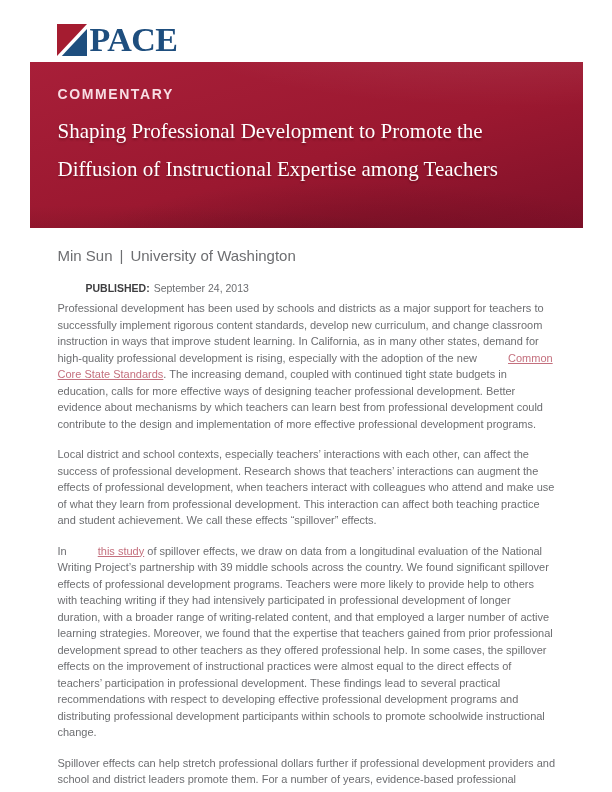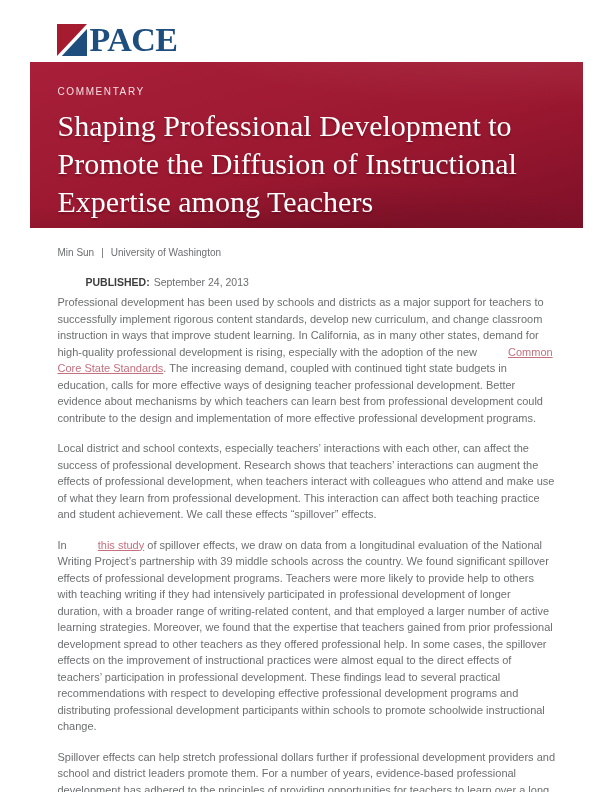--- a/index.html
+++ b/index.html
@@ -37,47 +37,47 @@
     height: 166px;
     box-sizing: border-box;
     padding: 24px 28px 0 28px;
     background:
       radial-gradient(120% 95% at 88% -25%, rgba(255,255,255,0.10), rgba(255,255,255,0) 55%),
       radial-gradient(140% 90% at 15% 140%, rgba(30,0,8,0.38), rgba(30,0,8,0) 60%),
       radial-gradient(90% 60% at 60% 105%, rgba(30,0,8,0.18), rgba(30,0,8,0) 55%),
       linear-gradient(165deg, var(--banner_red_light, #A81F39) 0%, var(--banner_red, #9B1830) 55%, var(--banner_red_dark, #7E1028) 100%);
   }
   .kicker {
-    font-size: 10px;
-    font-weight: normal;
+    font-size: 14px;
+    font-weight: bold;
     letter-spacing: 1.6px;
     color: rgba(255, 238, 242, 0.92);
   }
   .banner-title {
     margin: 10px 0 0 0;
     max-width: 566px;
     font-family: "Liberation Serif", serif;
     font-weight: normal;
-    font-size: 30px;
+    font-size: 21px;
     line-height: 38px;
     color: #ffffff;
     text-shadow: 0 2px 2px rgba(55, 0, 12, 0.35);
   }
 
   
   .meta { padding: 13px 28px 0 28px; }
   .meta-label {
     font-size: 9.5px;
     font-weight: bold;
     color: var(--heading_gray, #3E3E40);
     letter-spacing: 0.3px;
   }
   .author-line {
     margin-top: 6px;
-    font-size: 10px;
+    font-size: 15px;
     color: var(--body_gray, #6D6E71);
   }
   .author-sep { margin: 0 7px; color: var(--body_gray, #6D6E71); }
   .published-line { margin-top: 18px; font-size: 10.5px; color: var(--body_gray, #6D6E71); padding-left: 28px; }
   .published-label {
     font-weight: bold;
     color: var(--heading_gray, #3E3E40);
     margin-right: 4px;
   }
 

